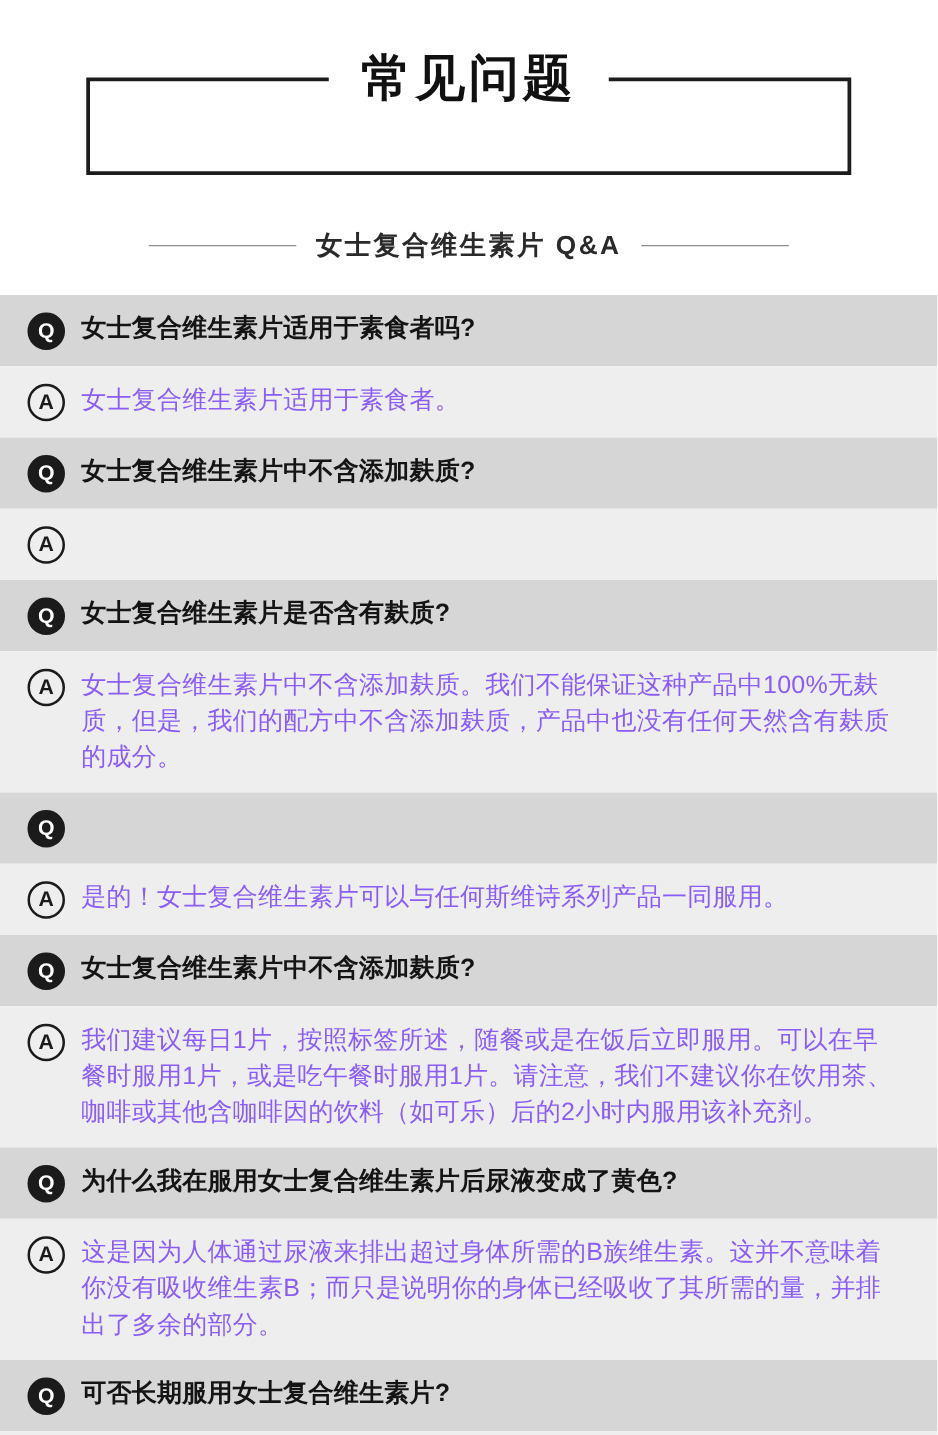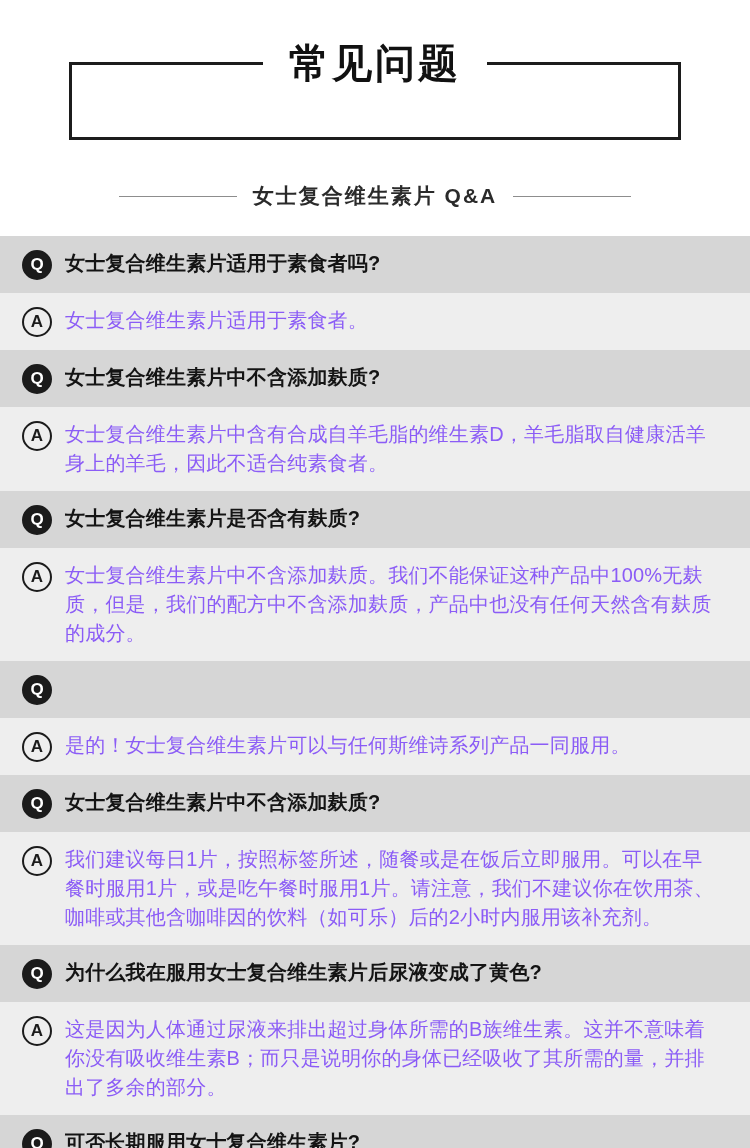--- a/index.html
+++ b/index.html
@@ -158,21 +158,20 @@
       <span class="badge a-badge">A</span>
       <span class="faq-text">女士复合维生素片适用于素食者。</span>
     </div>
 
     <div class="faq-row q">
       <span class="badge q-badge">Q</span>
       <span class="faq-text">女士复合维生素片中不含添加麸质?</span>
     </div>
     <div class="faq-row a">
       <span class="badge a-badge">A</span>
-      <span class="faq-text">女士复合维生素片中含有合成自羊毛脂的维生素D，羊毛脂取自健康活羊身上的羊毛，因此不适合纯素食者。</span>
     </div>
 
     <div class="faq-row q">
       <span class="badge q-badge">Q</span>
       <span class="faq-text">女士复合维生素片是否含有麸质?</span>
     </div>
     <div class="faq-row a">
       <span class="badge a-badge">A</span>
       <span class="faq-text">女士复合维生素片中不含添加麸质。我们不能保证这种产品中100%无麸质，但是，我们的配方中不含添加麸质，产品中也没有任何天然含有麸质的成分。</span>
     </div>

